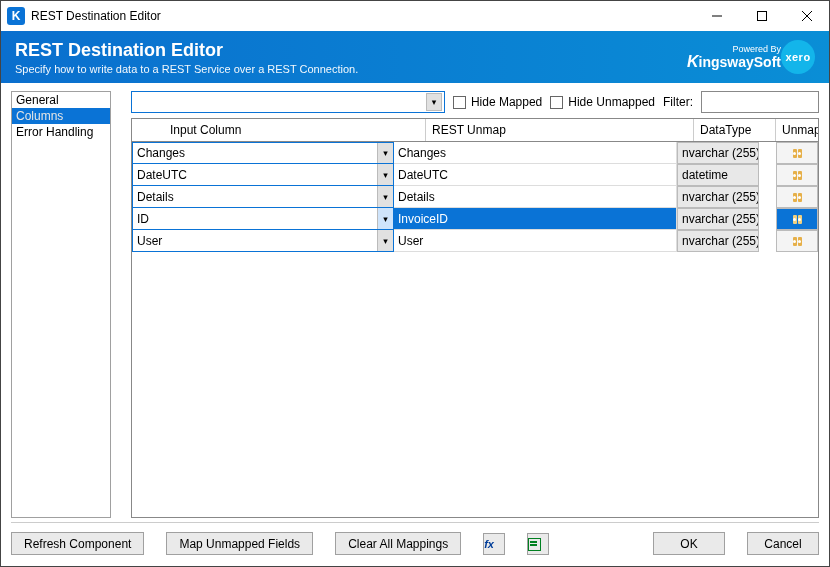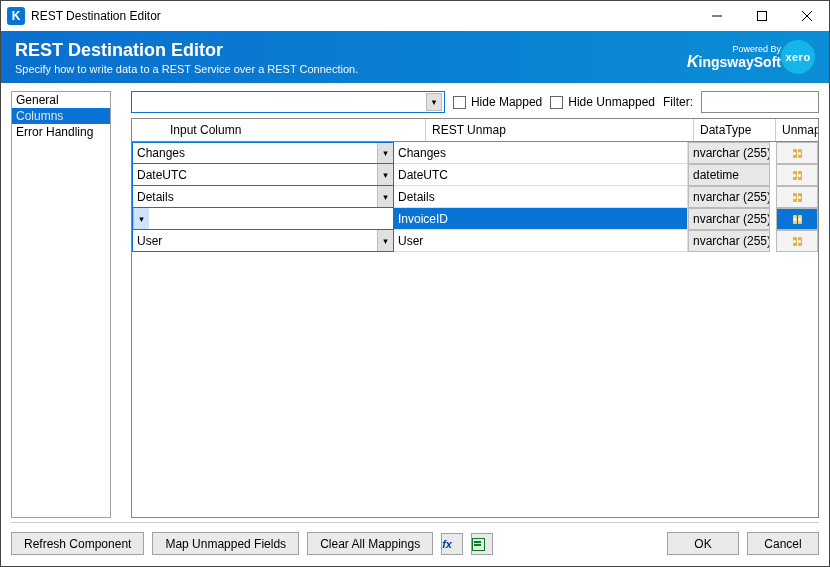--- a/index.html
+++ b/index.html
@@ -47,33 +47,33 @@
     .col-unmap { width: 42px; }
     
     .grid-body { flex: 1; overflow: auto; background: #fff; }
     .grid-row { display: flex; height: 22px; }
     .cell { border-right: 1px solid #ddd; border-bottom: 1px solid #ddd; display: flex; align-items: center; padding: 0 4px; font-size: 12px; overflow: hidden; white-space: nowrap; }
     .cell-input { width: 262px; position: relative; border: 1px solid #0a73d6; border-top: none; padding: 0; }
     .grid-row:first-child .cell-input { border-top: 1px solid #0a73d6; }
     .cell-input-inner { flex: 1; padding: 0 4px; }
     .cell-caret { width: 16px; align-self: stretch; display: flex; align-items: center; justify-content: center; background: #e1e1e1; border-left: 1px solid #bbb; font-size: 9px; }
     .cell-rest { flex: 1; }
-    .cell-type { width: 82px; background: #e8e8e8; border: 1px solid #bbb; margin-right: 6px; }
+    .cell-type { width: 82px; background: #e8e8e8; border: 1px solid #bbb; margin-right: 17px; }
     .cell-unmap { width: 42px; justify-content: center; background: #f4f4f4; border: 1px solid #bbb; }
     
     .grid-row.selected .cell-rest { background: #0a73d6; color: #fff; }
     .grid-row.selected .cell-unmap { background: #0a73d6; }
     .grid-row.selected .cell-input .cell-caret { background: #cfe4fb; }
     
     .unmap-icon { display: flex; gap: 1px; }
     .unmap-icon span { width: 4px; height: 9px; background: #e6b04a; border-radius: 1px; position: relative; }
     .unmap-icon span::after { content: ""; position: absolute; width: 3px; height: 3px; background: #fff; border-radius: 50%; top: 3px; left: 0.5px; }
     .grid-row.selected .unmap-icon span { background: #f0d080; }
     
-    .bottombar { height: 36px; border-top: 1px solid #ccc; margin: 0 10px 8px 10px; display: flex; align-items: center; padding-top: 6px; gap: 8px; }
+    .bottombar { height: 36px; border-top: 1px solid #ccc; margin: 0 10px 8px 10px; display: flex; align-items: center; padding-top: 6px; gap: 22px; }
     .dlg-button { height: 23px; padding: 0 12px; background: #eaeaea; border: 1px solid #a0a0a0; font-size: 12px; cursor: pointer; }
     .icon-btn { width: 22px; height: 22px; border: 1px solid #a0a0a0; background: #eaeaea; display: flex; align-items: center; justify-content: flex-start; cursor: pointer; }
     .spacer { flex: 1; }
     .fx-icon { font-style: italic; font-weight: bold; font-size: 11px; color: #003d99; }
     .props-icon { width: 12px; height: 12px; position: relative; }
     .props-icon::before { content: ""; position: absolute; width: 11px; height: 11px; border: 1px solid #008020; }
     .props-icon::after { content: ""; position: absolute; width: 7px; height: 2px; background: #008020; top: 3px; left: 2px; box-shadow: 0 3px 0 #008020; }
   </style>
 </head>
 <body>
@@ -189,20 +189,21 @@
             <div class="cell cell-type">nvarchar (255)</div>
             <div class="cell cell-unmap">
               <div class="unmap-icon">
                 <span></span>
                 <span></span>
               </div>
             </div>
           </div>
           <div class="grid-row selected">
             <div class="cell cell-input">
+              <div class="cell-input-inner">ID</div>
               <div class="cell-caret">▾</div>
             </div>
             <div class="cell cell-rest">InvoiceID</div>
             <div class="cell cell-type">nvarchar (255)</div>
             <div class="cell cell-unmap">
               <div class="unmap-icon">
                 <span></span>
                 <span></span>
               </div>
             </div>

